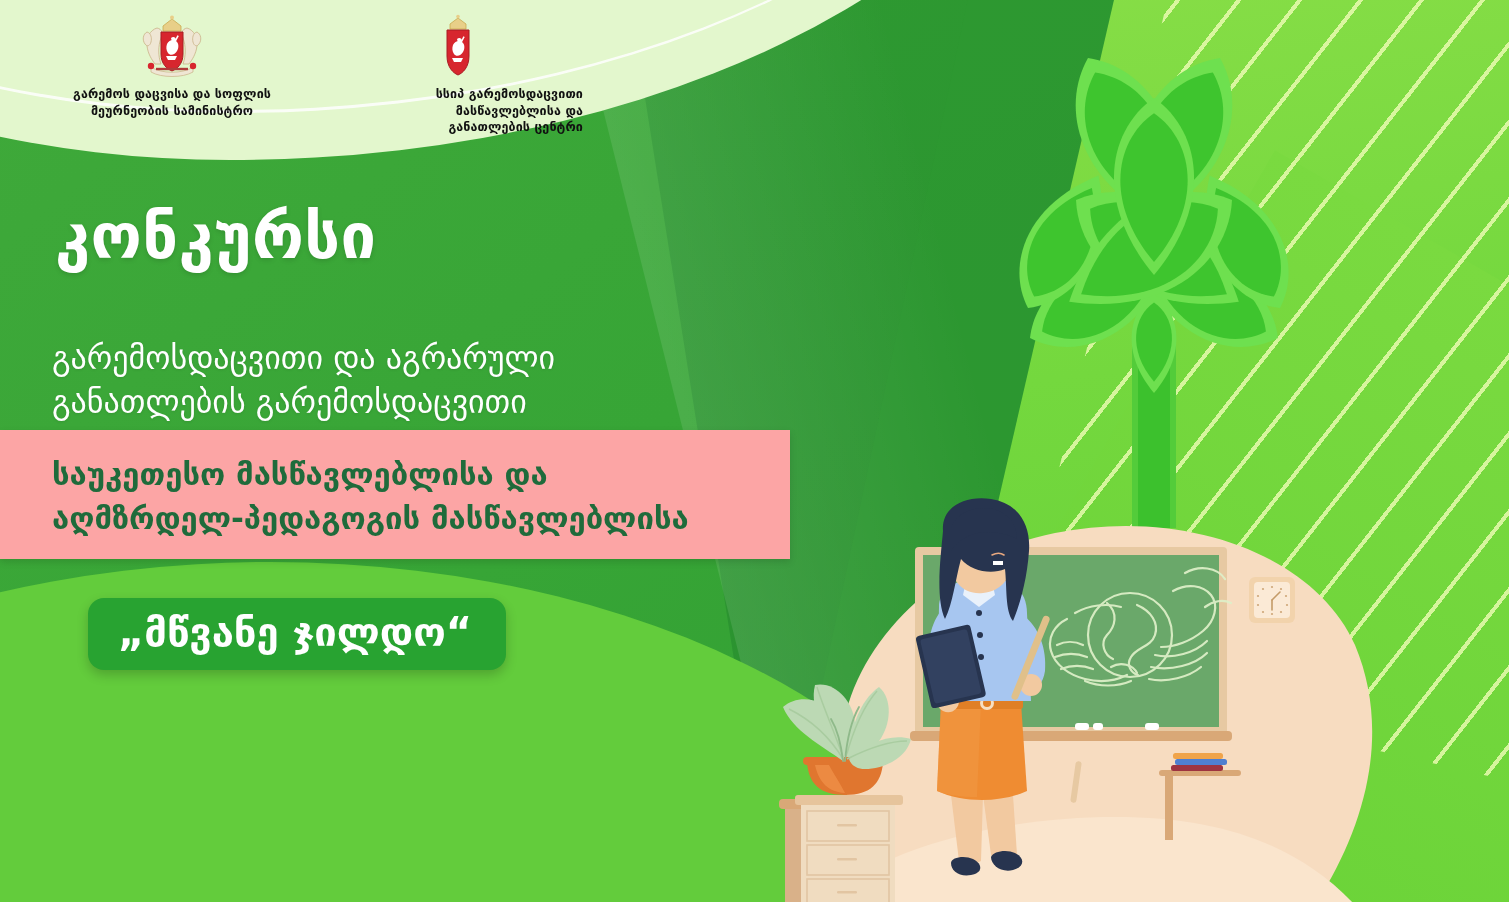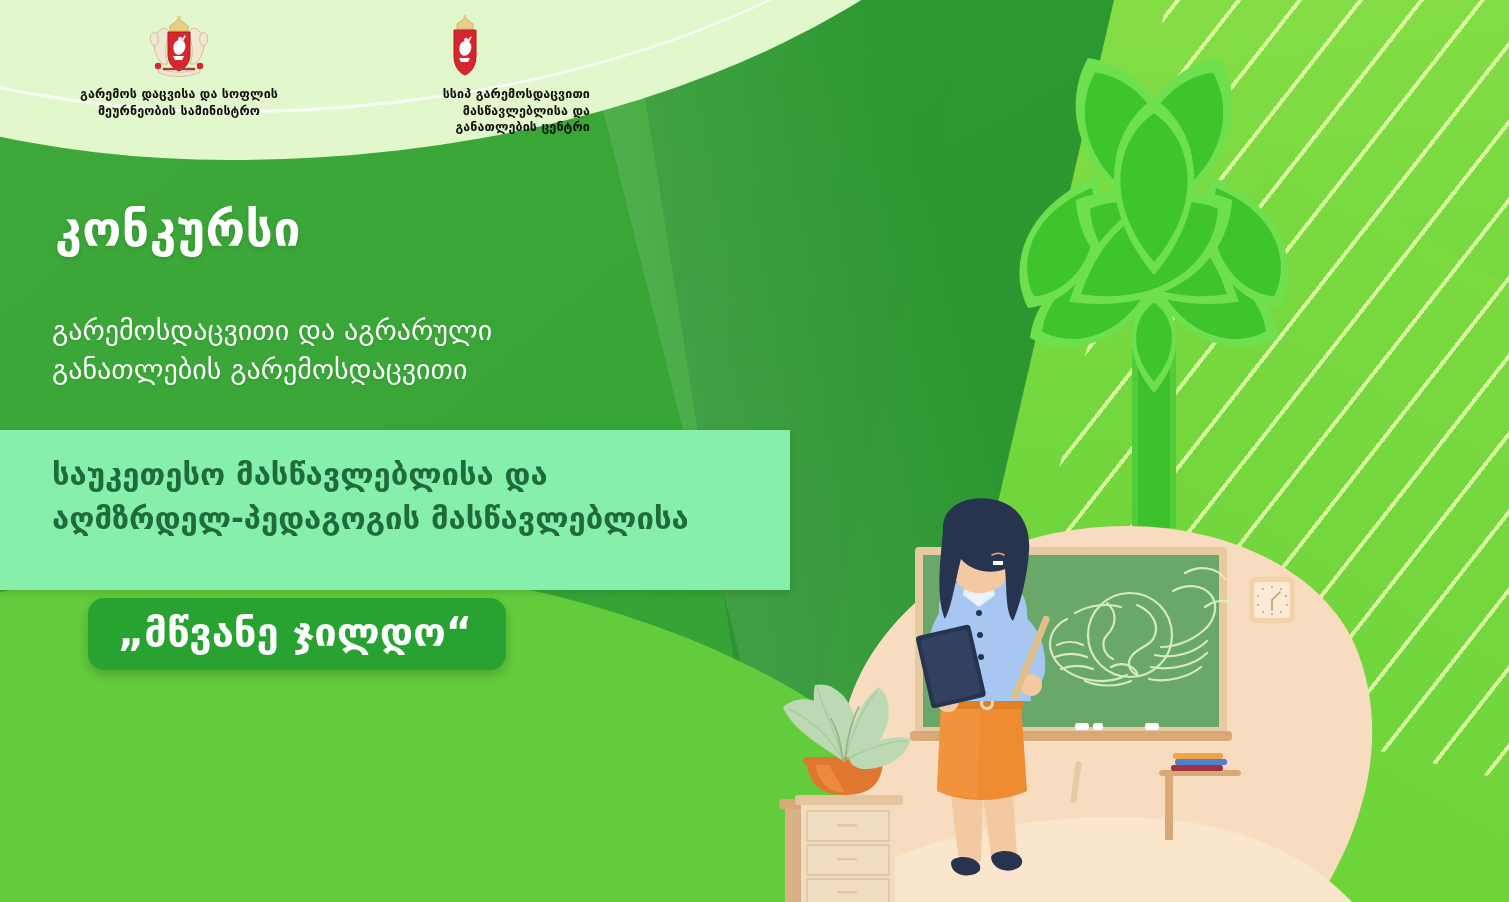--- a/index.html
+++ b/index.html
@@ -29,40 +29,40 @@
       border-radius:50%;background:#57c637;opacity:.55;}
   .bg-topswoosh{position:absolute;left:-460px;top:-760px;width:1560px;height:920px;
       border-radius:0 0 58% 46%;background:#e3f7cd;}
   .bg-topswoosh-line{position:absolute;left:-440px;top:-770px;width:1520px;height:880px;
       border-radius:0 0 58% 46%;border-bottom:3px solid #fff;opacity:.85;}
   .diag-shine{position:absolute;left:700px;top:-120px;width:300px;height:1200px;
       background:linear-gradient(90deg,rgba(255,255,255,.10),rgba(255,255,255,0));
       transform:rotate(-14deg);}
 
   
-  .header{position:absolute;left:0;top:0;width:760px;height:150px;z-index:40;margin-left:7px;}
+  .header{position:absolute;left:0;top:0;width:760px;height:150px;z-index:40;}
   .logo-block{position:absolute;top:14px;}
   .logo-block.a{left:52px;width:240px;}
   .logo-block.b{left:333px;width:250px;}
   .emblem{margin:0 auto;display:block;}
   .logo-cap{margin-top:6px;font-size:12.5px;font-weight:bold;line-height:1.32;color:#111;
       letter-spacing:.1px;}
   .logo-block.a .logo-cap{text-align:center;}
   .logo-block.b .logo-cap{text-align:right;padding-left:6px;}
 
   
-  .title{position:absolute;left:55px;top:205px;z-index:40;font-size:48px;font-weight:bold;
+  .title{position:absolute;left:55px;top:205px;z-index:40;font-size:63px;font-weight:bold;
       color:#fff;letter-spacing:.5px;line-height:1;
       text-shadow:0 2px 5px rgba(0,0,0,.13);}
-  .subtitle{position:absolute;left:52px;top:312px;z-index:40;font-size:28px;color:#fff;
+  .subtitle{position:absolute;left:52px;top:336px;z-index:40;font-size:32px;color:#fff;
       line-height:1.38;font-weight:500;text-shadow:0 1px 3px rgba(0,0,0,.10);}
   .subtitle div{white-space:nowrap;}
 
-  .band{position:absolute;left:0;top:430px;width:790px;height:160px;z-index:40;
-      background:#86efac;box-shadow:0 3px 7px rgba(0,0,0,.13);}
+  .band{position:absolute;left:0;top:430px;width:790px;height:129px;z-index:40;
+      background:#fca5a5;box-shadow:0 3px 7px rgba(0,0,0,.13);}
   .band-inner{padding:22px 0 0 52px;font-size:31px;font-weight:bold;color:#1f6b3b;
       line-height:1.42;}
   .band-inner div{white-space:nowrap;}
 
   .pill{position:absolute;left:88px;top:598px;z-index:40;
       background:#28a331;border-radius:16px;padding:14px 34px 18px 30px;
       box-shadow:0 5px 12px rgba(0,0,0,.20);}
   .pill span{font-size:40px;font-weight:bold;color:#fff;line-height:1;white-space:nowrap;}
 
   

